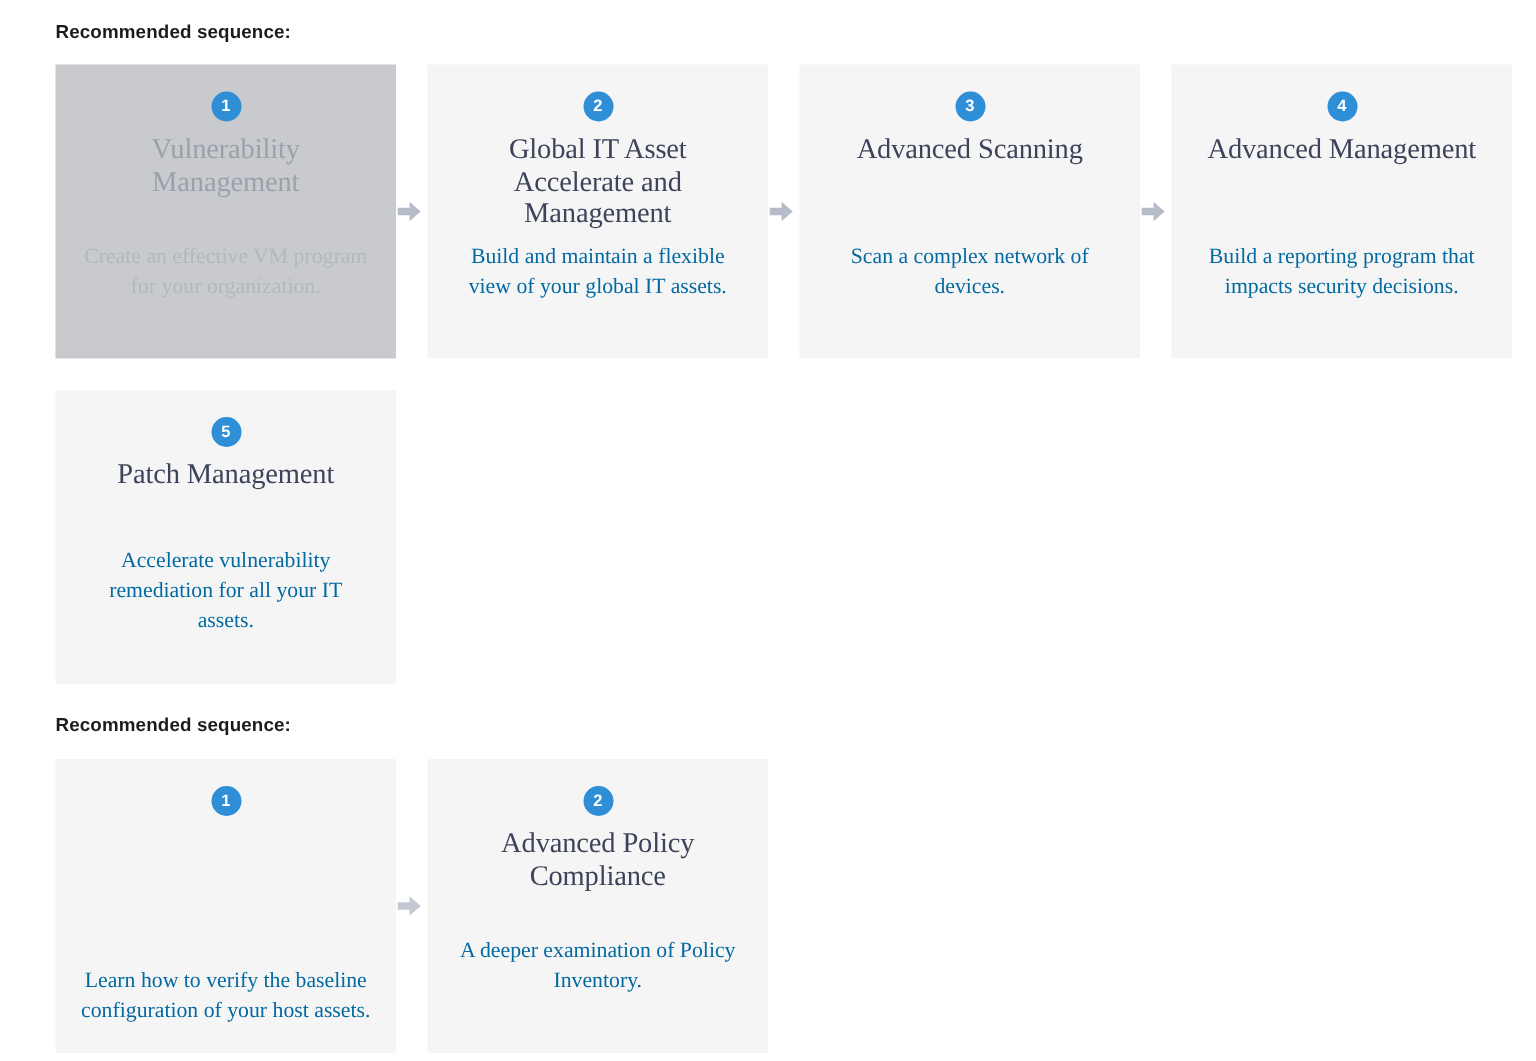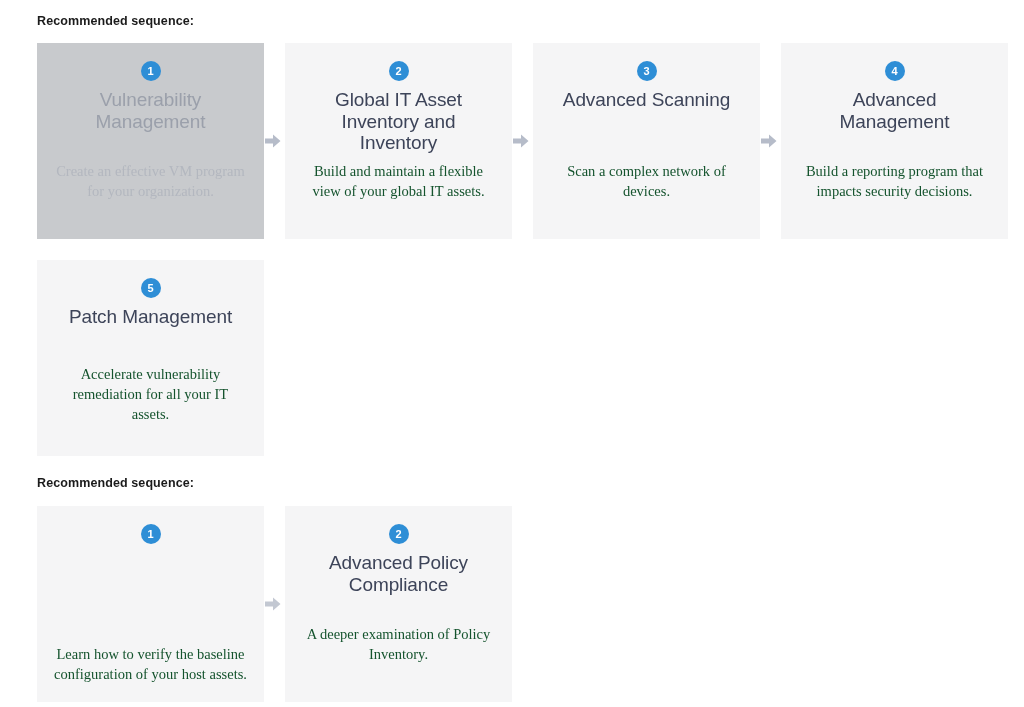--- a/index.html
+++ b/index.html
@@ -87,37 +87,37 @@
     text-align: center;
     margin: 18px auto 0 auto;
     display: block;
   }
   .card.disabled .badge {
     background: #2e8ed6;
     color: #ffffff;
   }
 
   .card-title {
-    font-family: Liberation Sans, sans-serif;
+    font-family: Liberation Serif, serif;
     font-size: 19px;
     font-weight: normal;
     line-height: 21.5px;
     color: #3d4459;
     margin: 8px 0 0 0;
     letter-spacing: -0.1px;
   }
   .card.disabled .card-title {
     color: #9ba0ab;
   }
 
   .card-desc {
     font-family: "Liberation Serif", serif;
     font-size: 14.5px;
     line-height: 20px;
-    color: #14532d;
+    color: #0369a1;
     margin: 0;
     position: absolute;
     left: 16px;
     right: 16px;
   }
   .desc-2lines { top: 118px; }
   .desc-3lines { top: 138px; }
   .desc-3lines-low { top: 104px; }
   .card.disabled .card-desc {
     color: #b3b7bf;
@@ -153,21 +153,21 @@
       </div>
 
       <div class="arrow arrow-pos-1">
         <svg width="16" height="14" viewBox="0 0 16 14" xmlns="http://www.w3.org/2000/svg">
           <path d="M0 4.5 H8 V0.5 L15.5 7 L8 13.5 V9.5 H0 Z" fill="#b6bcc9"></path>
         </svg>
       </div>
 
       <div class="card card-pos-2">
         <span class="badge">2</span>
-        <div class="card-title">Global IT Asset Inventory and Inventory</div>
+        <div class="card-title">Global IT Asset Accelerate and Management</div>
         <div class="card-desc desc-2lines">Build and maintain a flexible view of your global IT assets.</div>
       </div>
 
       <div class="arrow arrow-pos-2">
         <svg width="16" height="14" viewBox="0 0 16 14" xmlns="http://www.w3.org/2000/svg">
           <path d="M0 4.5 H8 V0.5 L15.5 7 L8 13.5 V9.5 H0 Z" fill="#b6bcc9"></path>
         </svg>
       </div>
 
       <div class="card card-pos-3">

